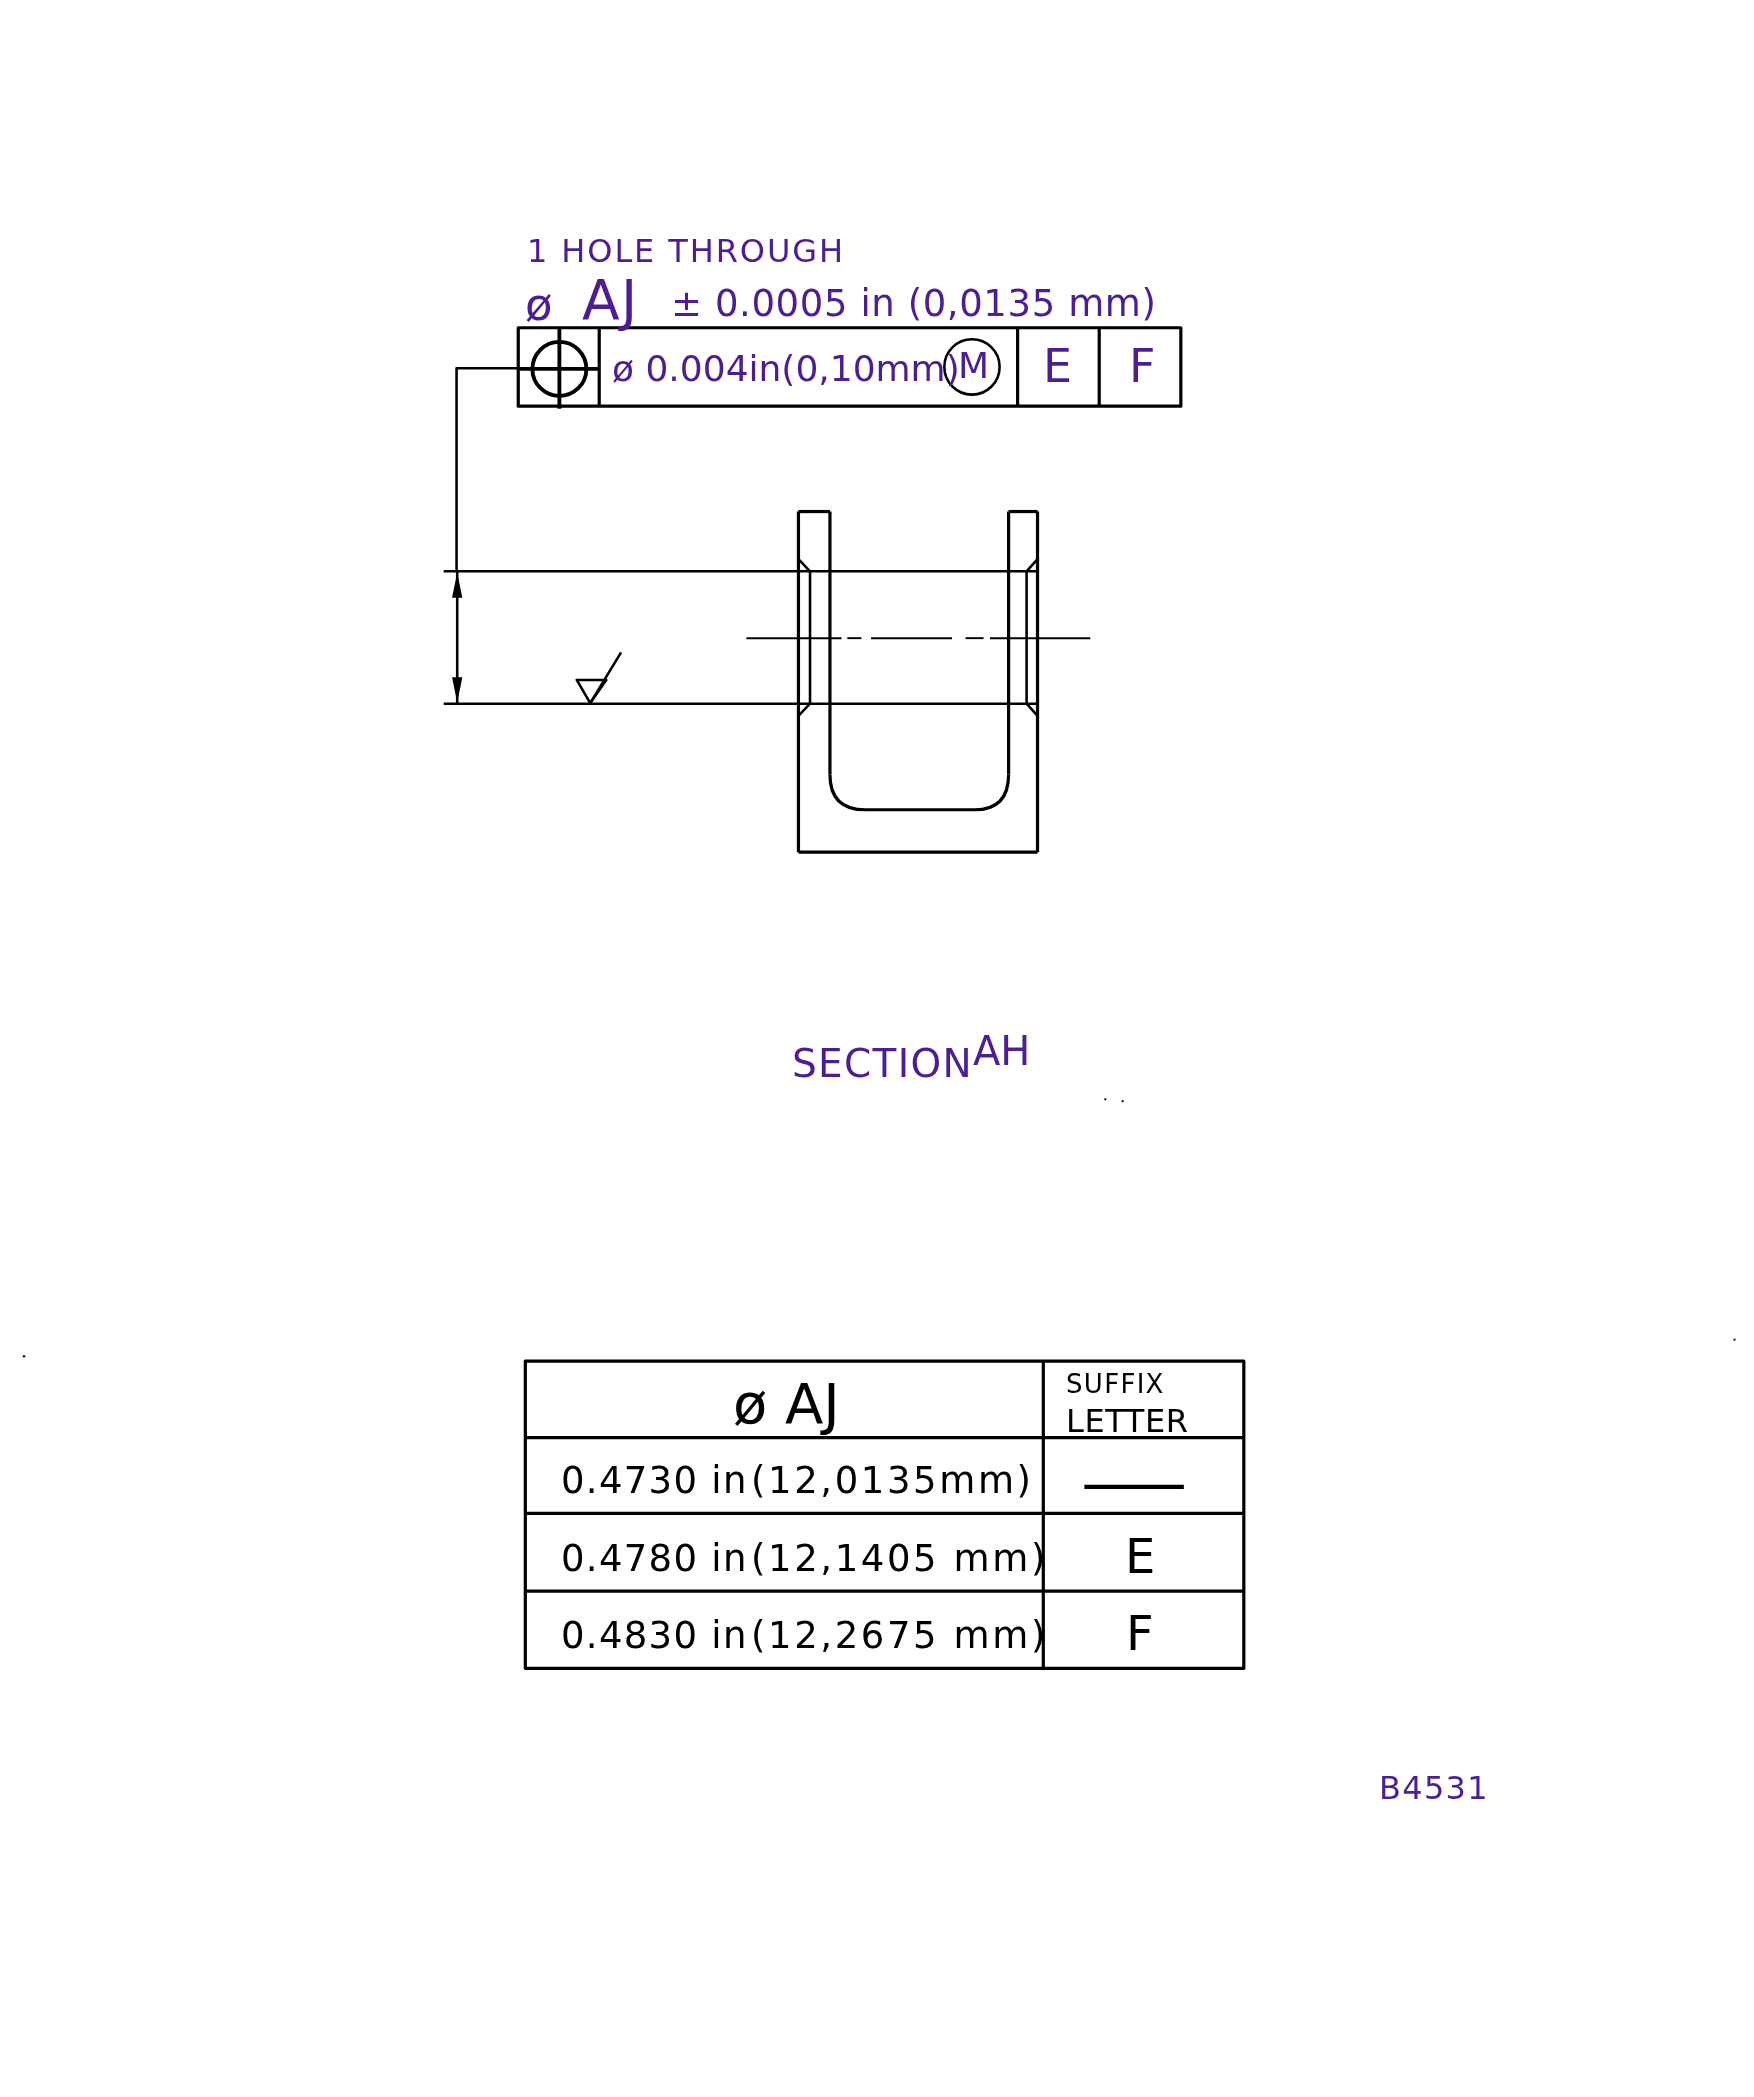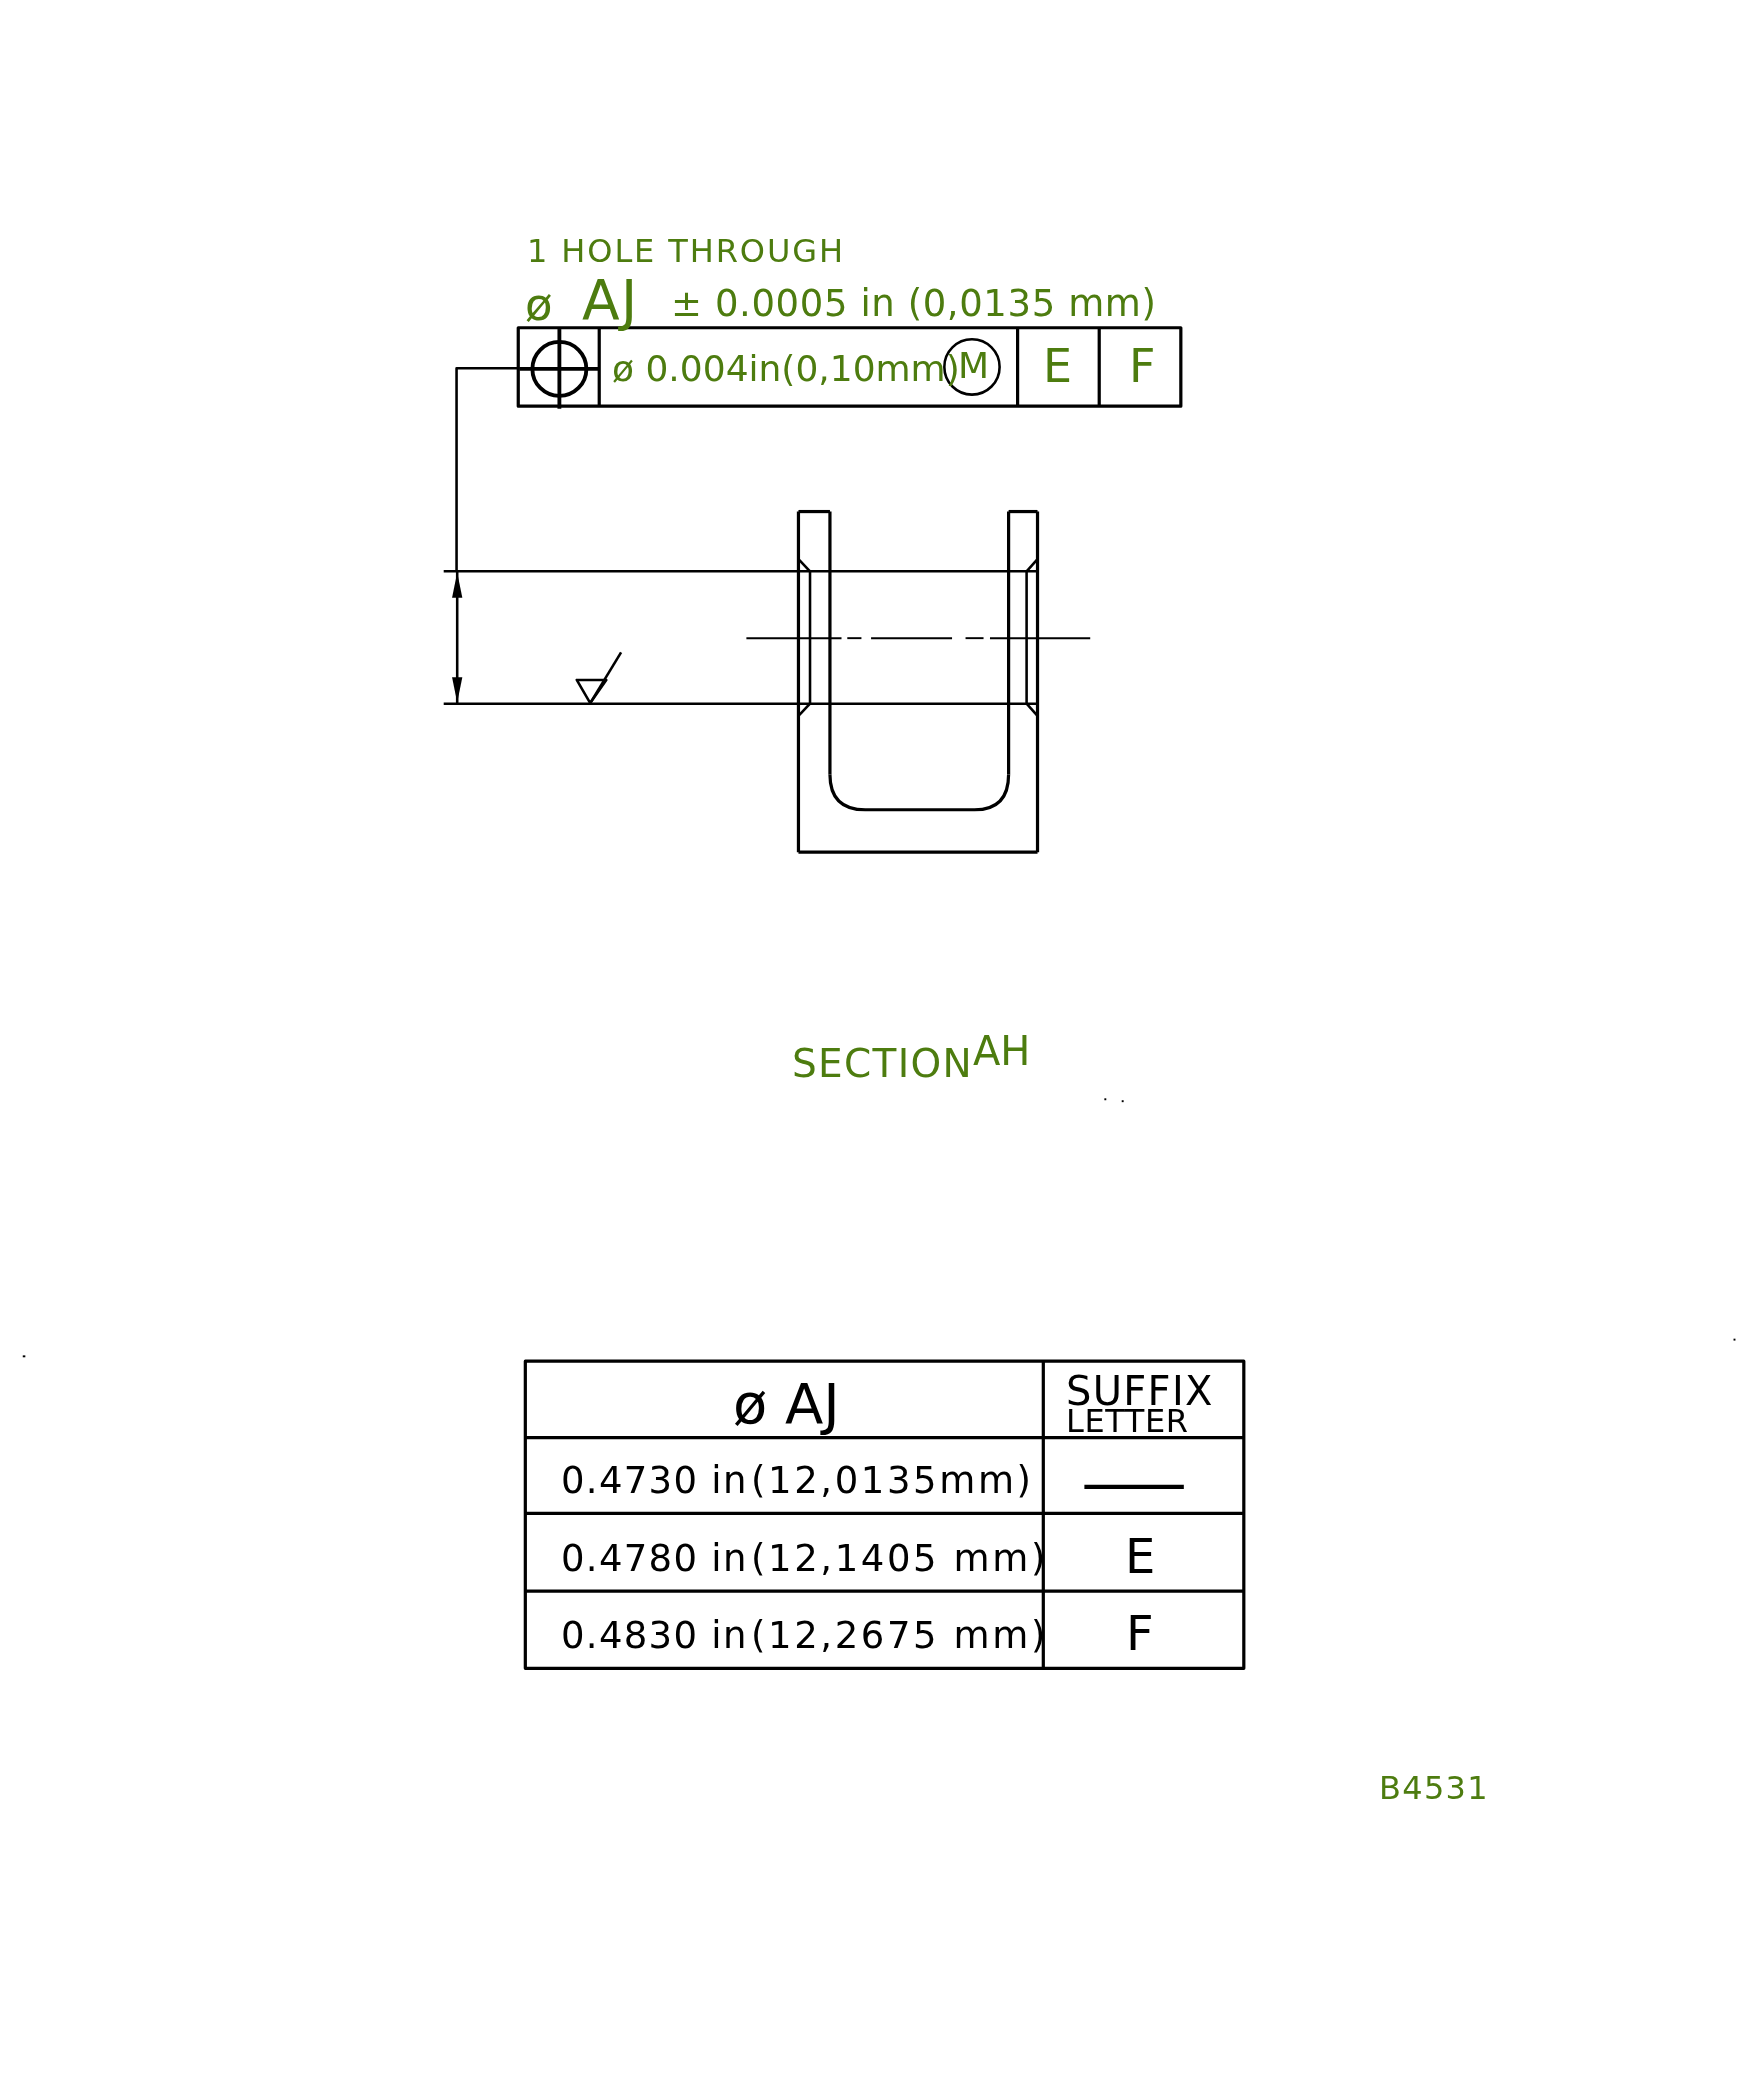--- a/index.html
+++ b/index.html
@@ -1,17 +1,17 @@
 <!DOCTYPE html>
 <html style="font-size:10.3px"><head>
 <meta charset="utf-8">
 <style>
   html, body { margin: 0; padding: 0; background: #ffffff; }
   body { width: 1755px; height: 2097px; position: relative; overflow: hidden; font-family: "DejaVu Sans Condensed", "DejaVu Sans", sans-serif; color: #000; }
-  .t { position: absolute; white-space: nowrap; line-height: 1; color: #4d7c0f; font-family: "DejaVu Sans", sans-serif; transform-origin: left top; }
+  .t { position: absolute; white-space: nowrap; line-height: 1; color: #4c1d95; font-family: "DejaVu Sans", sans-serif; transform-origin: left top; }
   svg.draw { position: absolute; left: 0; top: 0; width: 1755px; height: 2097px; }
   .cell-text { position: absolute; white-space: nowrap; line-height: 1; font-family: "DejaVu Sans", sans-serif; }
 </style>
 </head>
 <body>
 
 <svg class="draw" viewBox="0 0 2730 3263" xmlns="http://www.w3.org/2000/svg">
   <g fill="none" stroke="#000" stroke-width="5" stroke-linejoin="round" stroke-linecap="butt">
 
     <g>
@@ -110,21 +110,21 @@
 
 <div class="t" style="left:612px; top:351px; font-size:36px;">ø 0.004in(0,10mm)</div>
 <div class="t" style="left:958px; top:348px; font-size:36px;">M</div>
 <div class="t" style="left:1043px; top:343px; font-size:46px;">E</div>
 <div class="t" style="left:1129px; top:343px; font-size:46px;">F</div>
 
 <div class="t" style="left:792px; top:1044px; font-size:39px; letter-spacing:1.3px;">SECTION</div>
 <div class="t" style="left:973px; top:1031px; font-size:40px;">AH</div>
 
 <div class="cell-text" style="left:733px; top:1376px; font-size:56px;">ø AJ</div>
-<div class="cell-text" style="left:1066px; top:1371px; font-size:40px; letter-spacing:1.3px;">SUFFIX</div>
+<div class="cell-text" style="left:1066px; top:1371px; font-size:26px; letter-spacing:1.3px;">SUFFIX</div>
 <div class="cell-text" style="left:1066px; top:1405px; font-size:32px; letter-spacing:0.6px;">LETTER</div>
 
 <div class="cell-text" style="left:561px; top:1462px; font-size:37px; letter-spacing:1.3px;">0.4730 in</div>
 <div class="cell-text" style="left:751px; top:1462px; font-size:37px; letter-spacing:2.6px;">(12,0135mm)</div>
 <div class="cell-text" style="left:1079px; top:1454px; font-size:58px; transform:scaleX(1.9); transform-origin:left top;">—</div>
 
 <div class="cell-text" style="left:561px; top:1540px; font-size:37px; letter-spacing:1.3px;">0.4780 in</div>
 <div class="cell-text" style="left:751px; top:1540px; font-size:37px; letter-spacing:2.6px;">(12,1405 mm)</div>
 <div class="cell-text" style="left:1125px; top:1532px; font-size:48px;">E</div>
 

